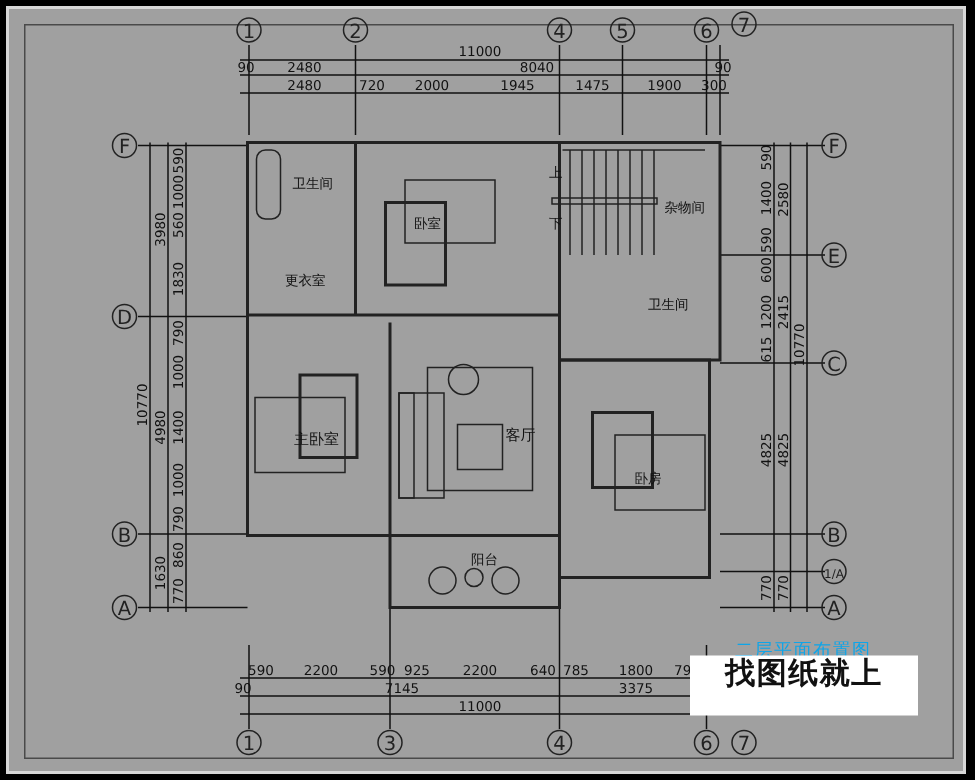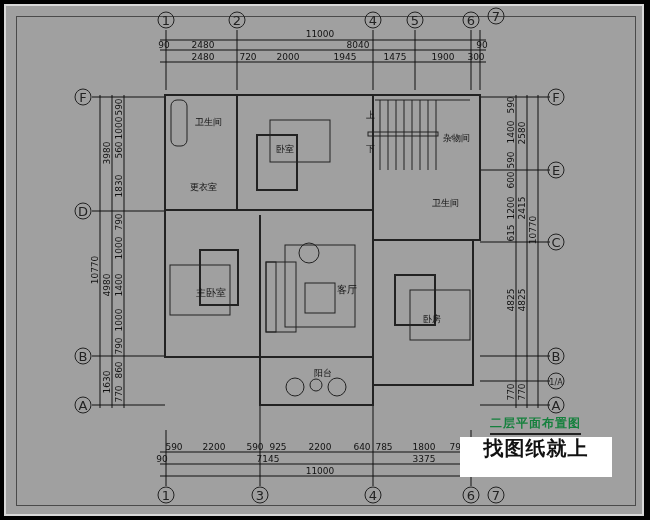--- a/index.html
+++ b/index.html
@@ -6,21 +6,21 @@
   body { width:650px; height:520px; background:#000; position:relative; overflow:hidden;
          font-family:"DejaVu Sans", sans-serif; }
   .frame { position:absolute; left:4px; top:4px; width:640px; height:512px; background:#a0a0a0;
            border:2px solid #d8d8d8; box-sizing:border-box; }
   .frame-inner { position:absolute; left:10px; top:10px; width:620px; height:490px; background:#a0a0a0;
                  border:1px solid #4a4a4a; box-sizing:border-box; }
   svg.plan { position:absolute; left:0; top:0; }
   .dim { font-size:9px; fill:#111; font-family:"DejaVu Sans", sans-serif; }
   .axis { font-size:13px; fill:#222; font-family:"DejaVu Sans", sans-serif; }
   .room { font-size:9px; fill:#111; font-family:"DejaVu Sans", sans-serif; }
-  .title { position:absolute; left:490px; top:415px; font-size:12px; color:#15803d; font-weight:bold;
+  .title { position:absolute; left:490px; top:425px; font-size:12px; color:#0ea5e9; font-weight:normal;
            border-bottom:2px solid #222; padding-bottom:1px; letter-spacing:1px; }
   .wm { position:absolute; left:460px; top:437px; width:152px; height:40px; background:#fff; text-align:center; }
   .wm-cn { font-size:20px; font-weight:bold; color:#111; line-height:22px; letter-spacing:1px; }
   .wm-url { font-size:13px; font-weight:bold; color:#1a2a9a; line-height:16px; font-family:"DejaVu Sans Mono", monospace; }
 </style>
 </head>
 <body>
 
 <div class="frame">
   <div class="frame-inner"></div>

